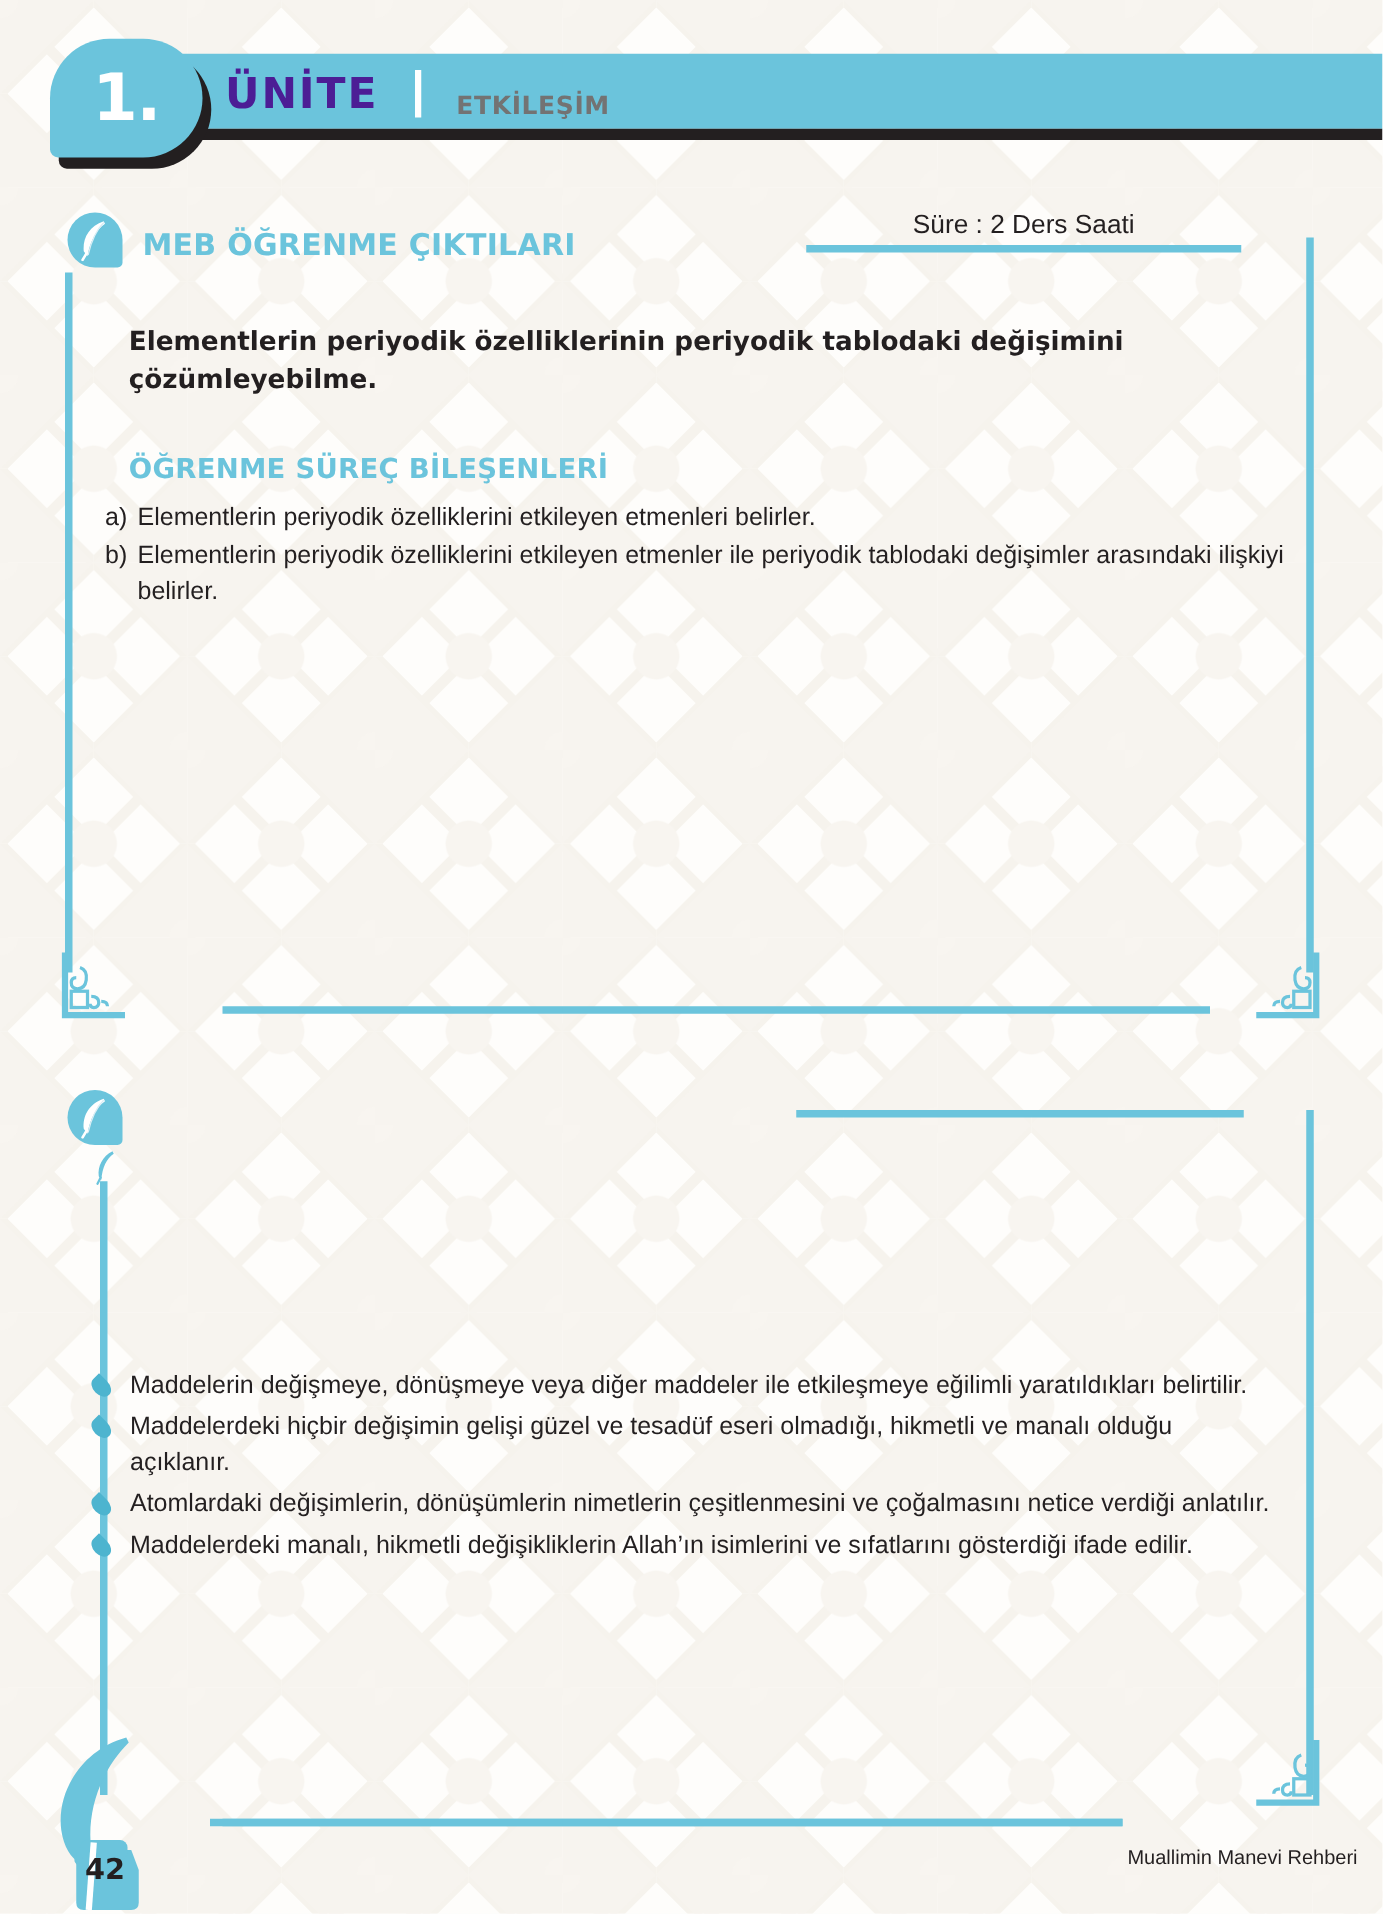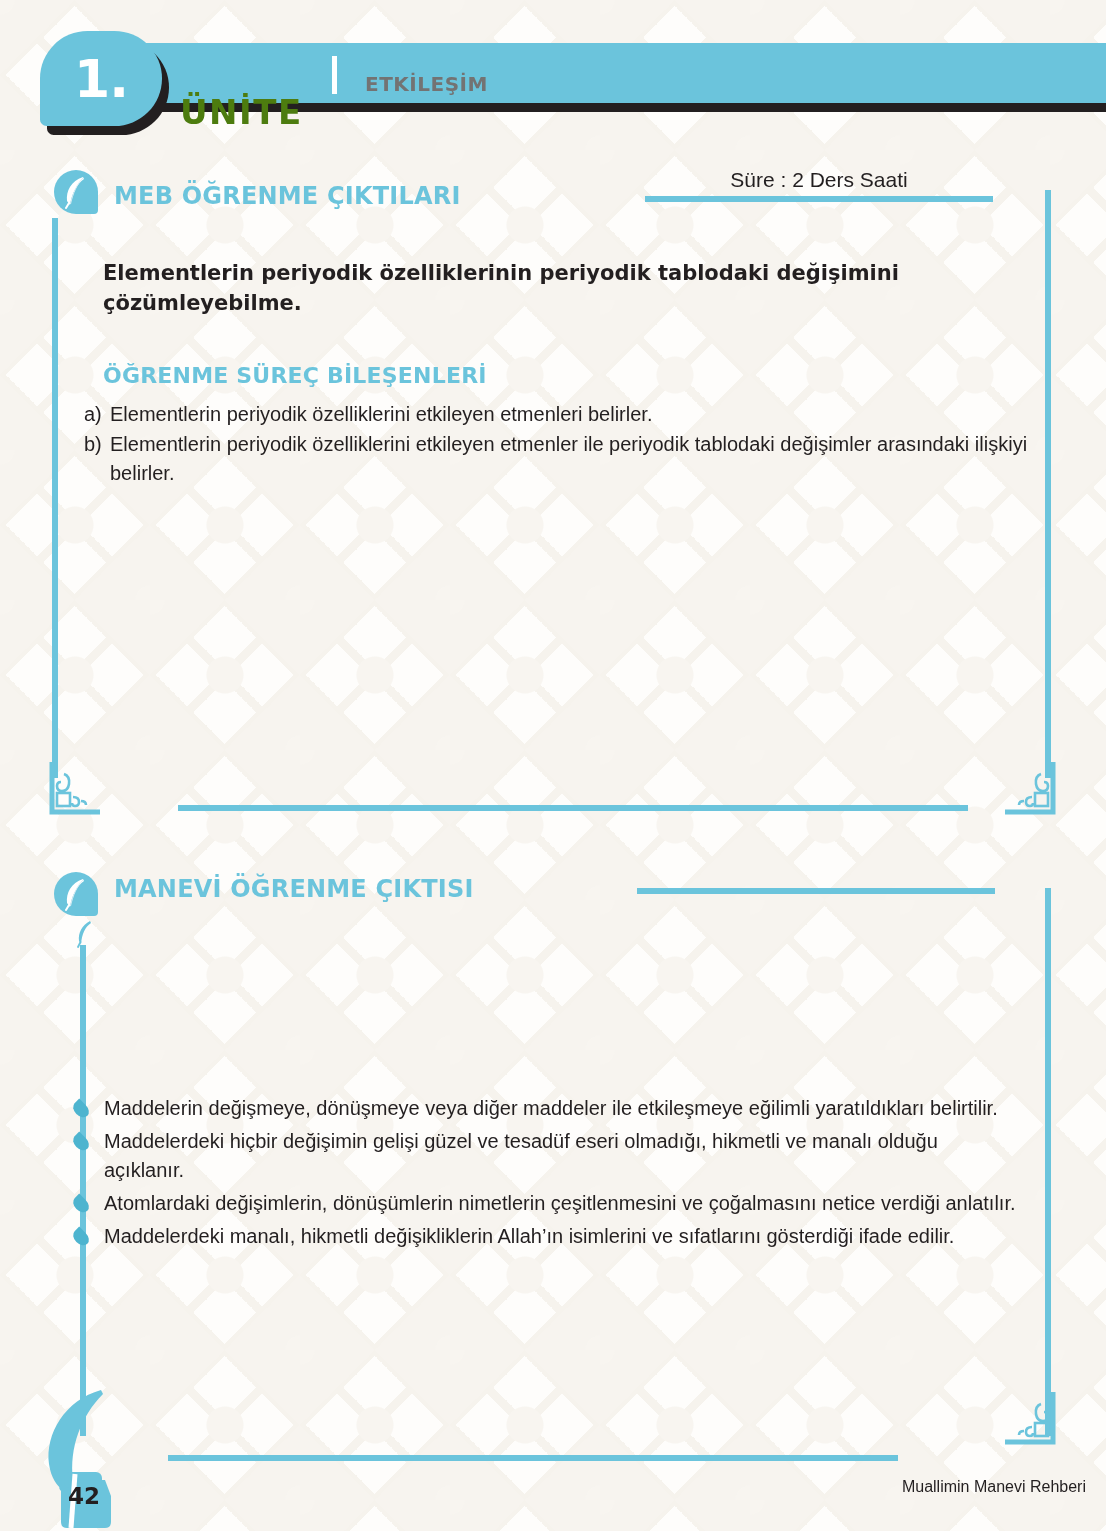--- a/index.html
+++ b/index.html
@@ -101,26 +101,25 @@
     font-size: 52px;
     font-weight: bold;
     letter-spacing: -1px;
     line-height: 1;
     font-family: "DejaVu Sans", sans-serif;
   }
   #unit-label {
     position: absolute;
     left: 180px;
     top: 55px;
-    color: #4d7c0f;
+    color: #4c1d95;
     font-size: 34px;
     font-weight: bold;
     letter-spacing: 1.5px;
     font-family: "DejaVu Sans", sans-serif;
-    margin-top: 37px;
   }
   #unit-divider {
     position: absolute;
     left: 332px;
     top: 56px;
     width: 5px;
     height: 38px;
     background: #ffffff;
   }
   #unit-subject {
@@ -403,21 +402,20 @@
     </svg>
   </div>
 
   <div class="feather-badge" style="left:54px; top:872px;">
     <svg width="26" height="34" viewBox="0 0 26 34">
       <path d="M20 2 C8 6 3 16 4 26 L7 30 C9 18 14 9 21 4 Z" fill="#ffffff"></path>
       <path d="M20 3 C14 9 10 18 7.5 29" fill="none" stroke="#d9eef5" stroke-width="1"></path>
       <path d="M6 28 L3 33" stroke="#ffffff" stroke-width="2" stroke-linecap="round"></path>
     </svg>
   </div>
-  <div class="section-title" style="left:98px; top:875px;">MANEVİ ÖĞRENME ÇIKTISI</div>
 
   <div id="manevi-outcome-feather">
     <svg width="20" height="28" viewBox="0 0 20 28">
       <path d="M15 1 C7 5 3 13 4 21 L6 24 C7 14 10 7 16 3 Z" fill="#6bc4dc"></path>
       <path d="M5.5 22 L3 27" stroke="#6bc4dc" stroke-width="1.8" stroke-linecap="round"></path>
     </svg>
   </div>
 
 
 

